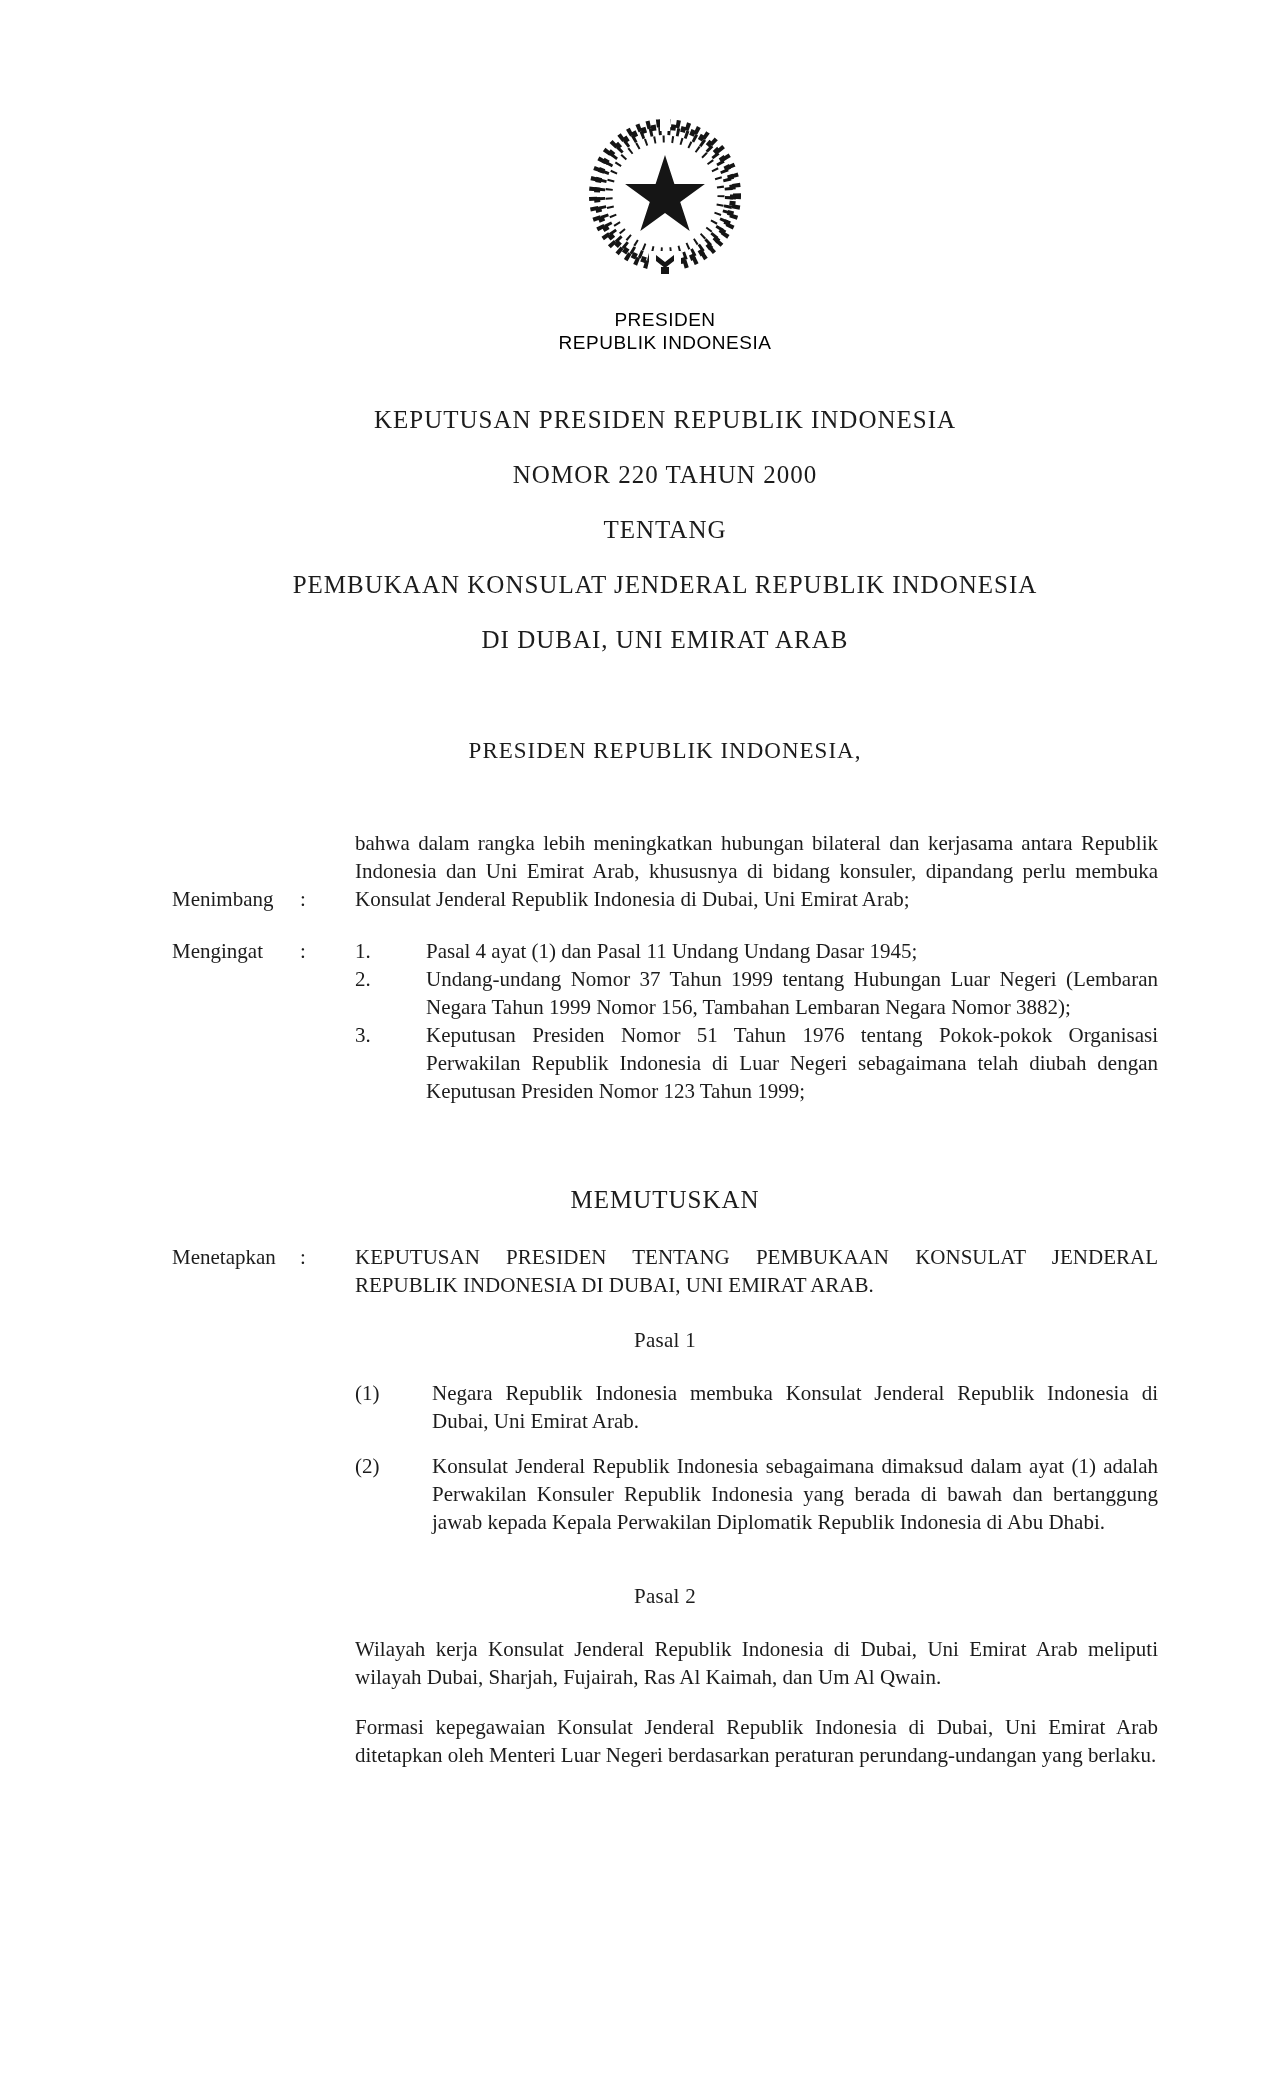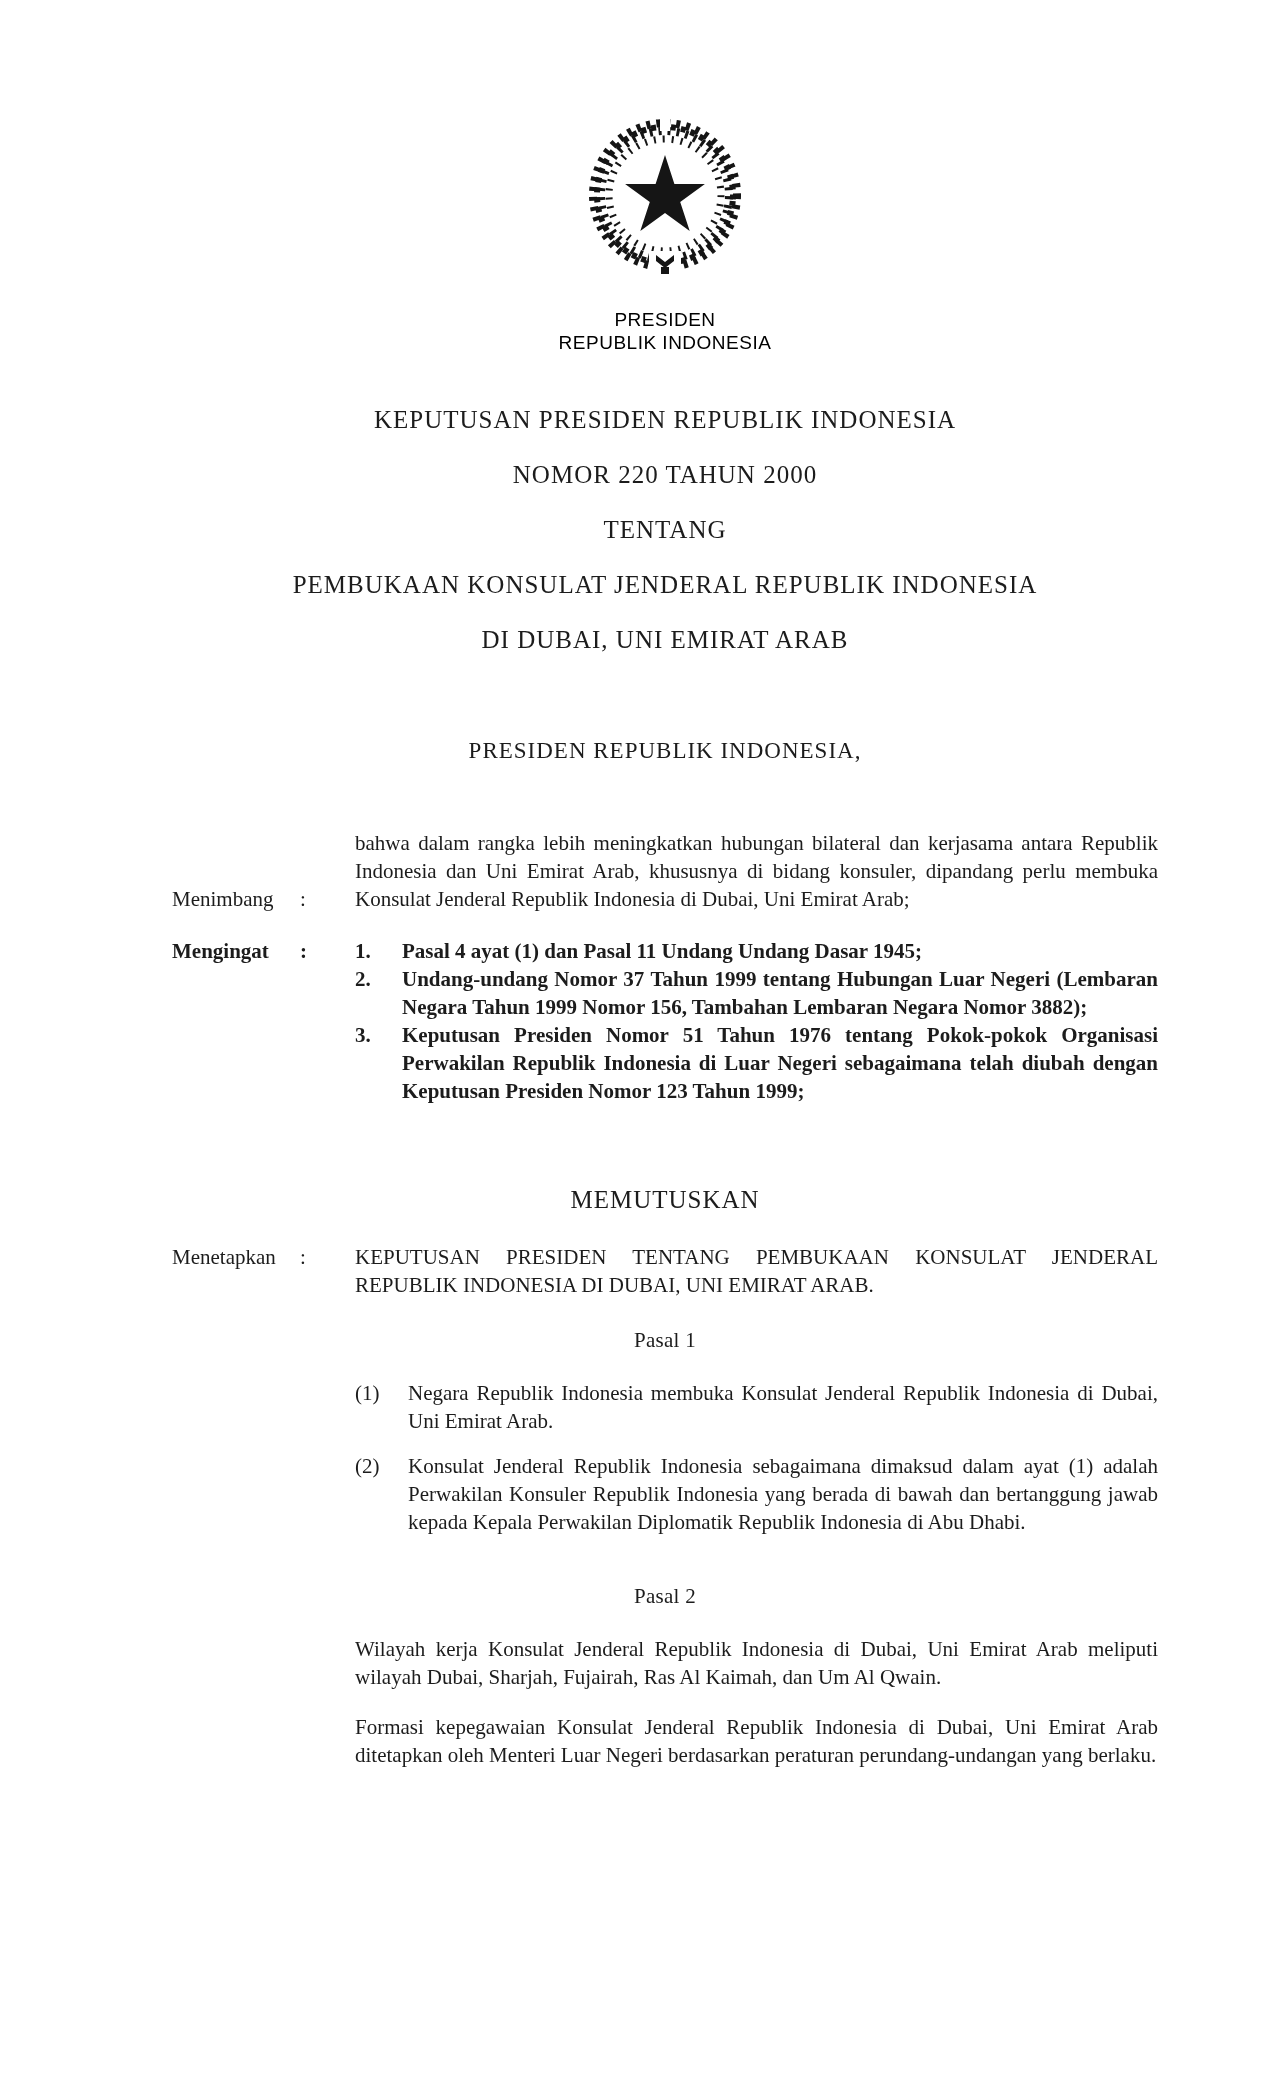--- a/index.html
+++ b/index.html
@@ -82,21 +82,21 @@
   .clause-colon {
     position: absolute;
     left: 128px;
     top: 0;
   }
   .clause-content {
     flex: 1 1 auto;
     text-align: justify;
   }
   .row-menimbang  { margin-top: 64px; align-items: flex-end; }
-  .row-mengingat  { margin-top: 24px; font-weight: bold; }
+  .row-mengingat  { margin-top: 24px; }
   .row-menetapkan { margin-top: 29px; }
 
   
   .num-item {
     display: flex;
     align-items: flex-start;
   }
   .num-marker {
     flex: 0 0 47px;
     width: 47px;
@@ -106,20 +106,21 @@
     align-items: flex-start;
   }
   .paren-marker {
     flex: 0 0 53px;
     width: 53px;
   }
   .paren-item + .paren-item { margin-top: 17px; }
   .item-text {
     flex: 1 1 auto;
     text-align: justify;
+    margin-left: 24px;
   }
 
   
   .pasal1-heading { margin-top: 27px; }
   .pasal1-items   { margin-top: 25px; }
   .pasal2-heading { margin-top: 46px; }
   .pasal2-body    { margin-top: 25px; text-align: justify; }
   .pasal3-heading { margin-top: 26px; }
   .pasal3-body    { margin-top: 22px; text-align: justify; }
 </style>

